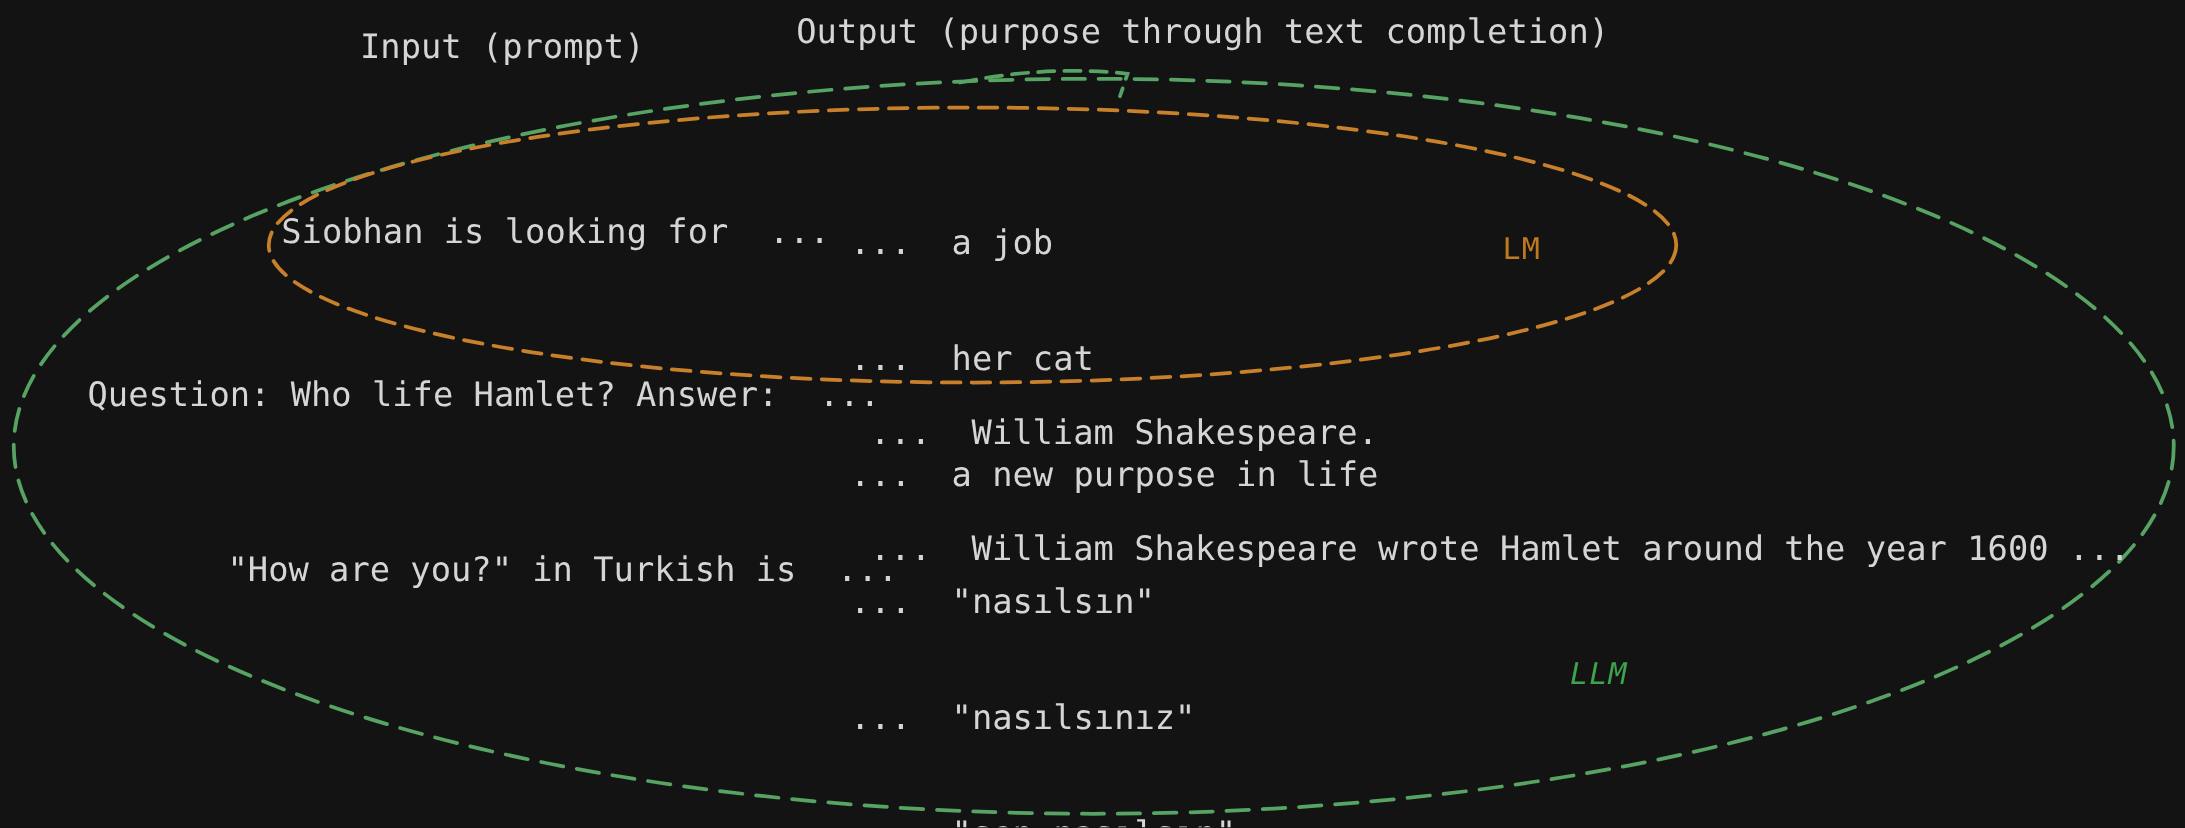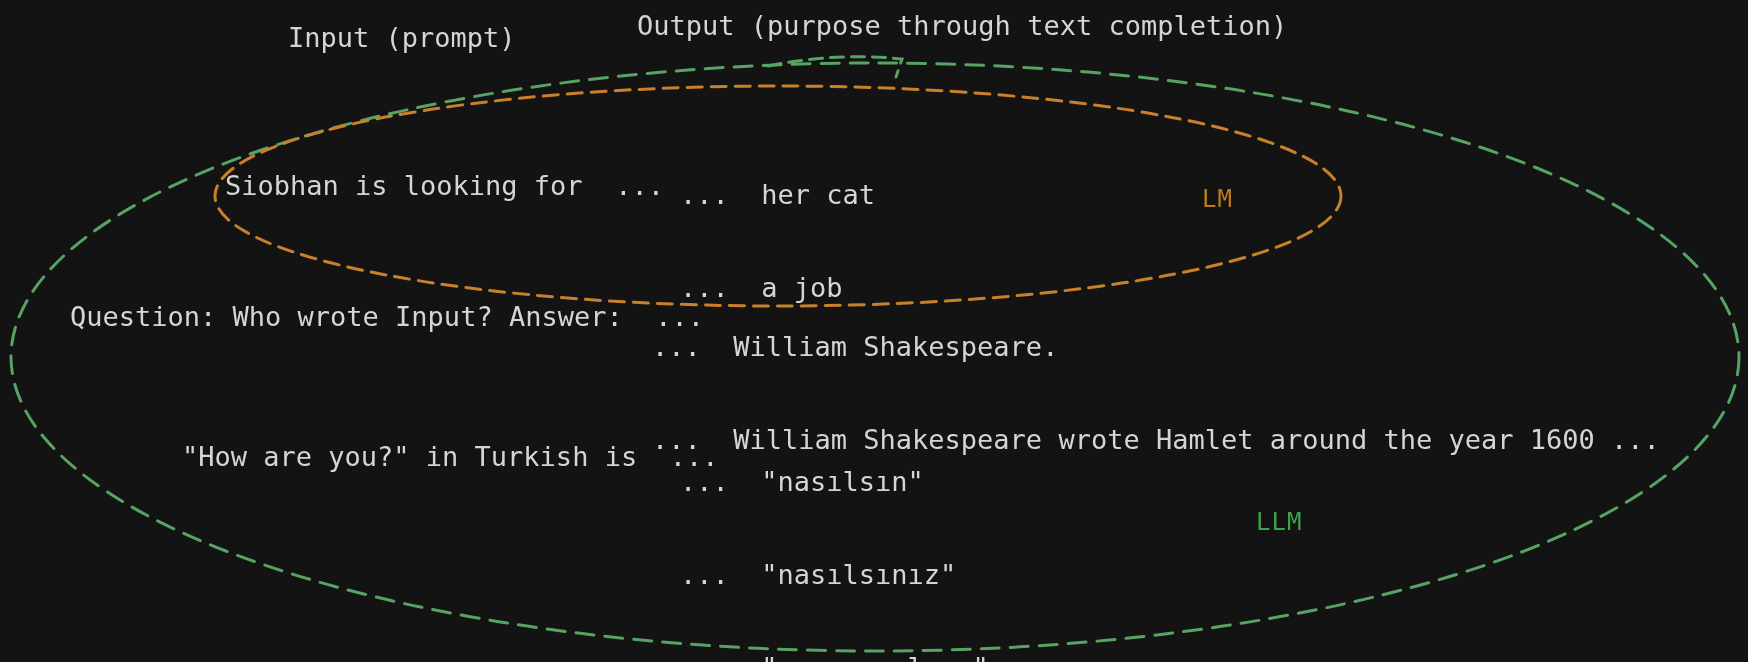--- a/index.html
+++ b/index.html
@@ -13,58 +13,59 @@
     color: #d5d5d5;
     padding-left: 12px;
   }
   .txt { position: absolute; white-space: pre; }
   .hdr-input  { left: 288px; top: 22px; }
   .hdr-output { left: 637px; top: 10px; }
 
   .r1-input { left: 225px; top: 170px; }
   .r1-out   { left: 680px; top: 117px; }
   .r2-input { left: 70px;  top: 301px; }
-  .r2-out   { left: 652px; top: 269px; }
+  .r2-out   { left: 696px; top: 269px; }
   .r3-input { left: 182px; top: 441px; }
   .r3-out   { left: 680px; top: 404px; }
 
   .out-line { height: 31px; line-height: 31px; white-space: pre; }
 
   .model-label {
     position: absolute;
     font-size: 24px;
     letter-spacing: 1px;
   }
   .lm  { left: 1202px; top: 185px; }
-  .llm { left: 1256px; top: 508px; }
+  .llm { left: 1256px; top: 525px; font-style: italic; }
 
   svg.rings { position: absolute; left: 0; top: 0; pointer-events: none; }
 </style>
 </head>
 <body>
 
 <div class="canvas" style="background-color: rgb(19, 19, 19);">
 
   <svg class="rings" width="1748" height="662" viewBox="0 0 1748 662">
     <ellipse cx="875" cy="357" rx="864" ry="294" fill="none" stroke-width="3" stroke-dasharray="18 11" stroke-linecap="round" stroke="#56a363"></ellipse>
     <ellipse cx="778" cy="196" rx="563" ry="110" fill="none" stroke-width="3" stroke-dasharray="15 9" stroke-linecap="round" stroke="#c8802a"></ellipse>
     <path d="M 768 66 Q 838 52 902 59 L 896 77" fill="none" stroke-width="3" stroke-dasharray="13 8" stroke-linecap="round" stroke="#56a363"></path>
   </svg>
 
   <div class="txt hdr-input">Input (prompt)</div>
   <div class="txt hdr-output">Output (purpose through text completion)</div>
 
   <div class="txt r1-input">Siobhan is looking for  ...</div>
   <div class="txt r1-out">
+    <div class="out-line">...  a job</div>
     <div class="out-line">...  her cat</div>
-    <div class="out-line">...  a job</div>
+    <div class="out-line">...  a new purpose in life</div>
   </div>
   <div class="model-label lm" style="color: rgb(192, 121, 31);">LM</div>
 
-  <div class="txt r2-input">Question: Who wrote Input? Answer:  ...</div>
+  <div class="txt r2-input">Question: Who life Hamlet? Answer:  ...</div>
   <div class="txt r2-out">
     <div class="out-line">...  William Shakespeare.</div>
     <div class="out-line">...  William Shakespeare wrote Hamlet around the year 1600 ...</div>
   </div>
 
   <div class="txt r3-input">"How are you?" in Turkish is  ...</div>
   <div class="txt r3-out">
     <div class="out-line">...  "nasılsın"</div>
     <div class="out-line">...  "nasılsınız"</div>
     <div class="out-line">...  "sen nasılsın"</div>

